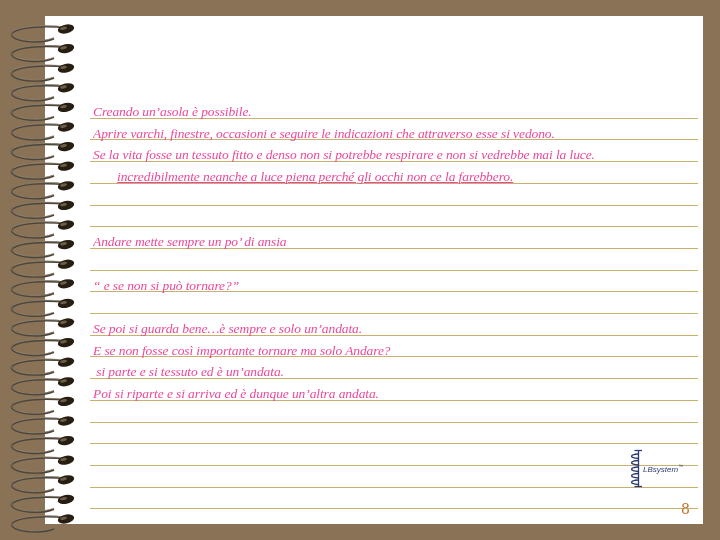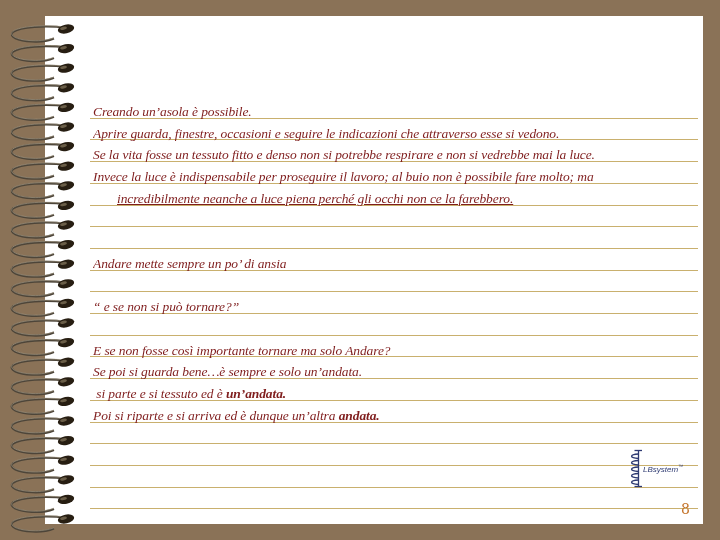--- a/index.html
+++ b/index.html
@@ -19,24 +19,24 @@
       to bottom,
       transparent 0px, transparent 20.7px,
       #c9b06e 20.7px, #c9b06e 21.7px);
   }
   .textlayer{
     position:absolute;left:48px;top:85px;width:606px;height:380px;
     overflow:hidden;
   }
   .row{
     height:21.7px;line-height:21.7px;white-space:pre;
-    font-style:italic;font-size:13.5px;color:#7f1d1d;
+    font-style:italic;font-size:13.5px;color:#ec4899;
     letter-spacing:-0.1px;
   }
-  .row b{font-weight:bold;}
+  .row b{font-weight:normal;}
   .logo{
     position:absolute;left:581px;top:432px;width:80px;height:42px;
     color:#2e3a72;
   }
   .logo svg{position:absolute;left:0;top:0;}
   .logoname{
     position:absolute;left:17px;top:15px;
     font-family:"Liberation Sans", sans-serif;font-style:italic;
     font-size:8px;color:#2e3a72;white-space:nowrap;
   }
@@ -50,32 +50,31 @@
 </head>
 <body>
 
 <div class="slide">
 
   <div class="page">
     <div class="rules"></div>
 
     <div class="textlayer" id="textlayer">
         <div class="row"><span>Creando un’asola è possibile.</span></div>
-        <div class="row"><span>Aprire guarda, finestre, occasioni e seguire le indicazioni che attraverso esse si vedono.</span></div>
+        <div class="row"><span>Aprire varchi, finestre, occasioni e seguire le indicazioni che attraverso esse si vedono.</span></div>
         <div class="row"><span>Se la vita fosse un tessuto fitto e denso non si potrebbe respirare e non si vedrebbe mai la luce.</span></div>
-        <div class="row"><span>Invece la luce è indispensabile per proseguire il lavoro; al buio non è possibile fare molto; ma</span></div>
         <div class="row" style="padding-left: 24px; text-decoration: underline;"><span>incredibilmente neanche a luce piena perché gli occhi non ce la farebbero.</span></div>
         <div class="row"><span></span></div>
         <div class="row"><span></span></div>
         <div class="row"><span>Andare mette sempre un po’ di ansia</span></div>
         <div class="row"><span></span></div>
         <div class="row"><span>“ e se non si può tornare?”</span></div>
         <div class="row"><span></span></div>
+        <div class="row"><span>Se poi si guarda bene…è sempre e solo un’andata.</span></div>
         <div class="row"><span>E se non fosse così importante tornare ma solo Andare?</span></div>
-        <div class="row"><span>Se poi si guarda bene…è sempre e solo un’andata.</span></div>
         <div class="row"><span> si parte e si tessuto ed è </span><b>un’andata.</b></div>
         <div class="row"><span>Poi si riparte e si arriva ed è dunque un’altra </span><b>andata.</b></div>
       </div>
 
     <div class="logo">
       <svg width="17" height="42" viewBox="0 0 17 42">
         <g stroke="#2e3a72" fill="none" stroke-width="1.3">
           <line x1="12.5" y1="2" x2="12.5" y2="39"></line>
           <line x1="8.5" y1="2.5" x2="16" y2="2.5"></line>
           <line x1="8.5" y1="38.5" x2="16" y2="38.5"></line>

